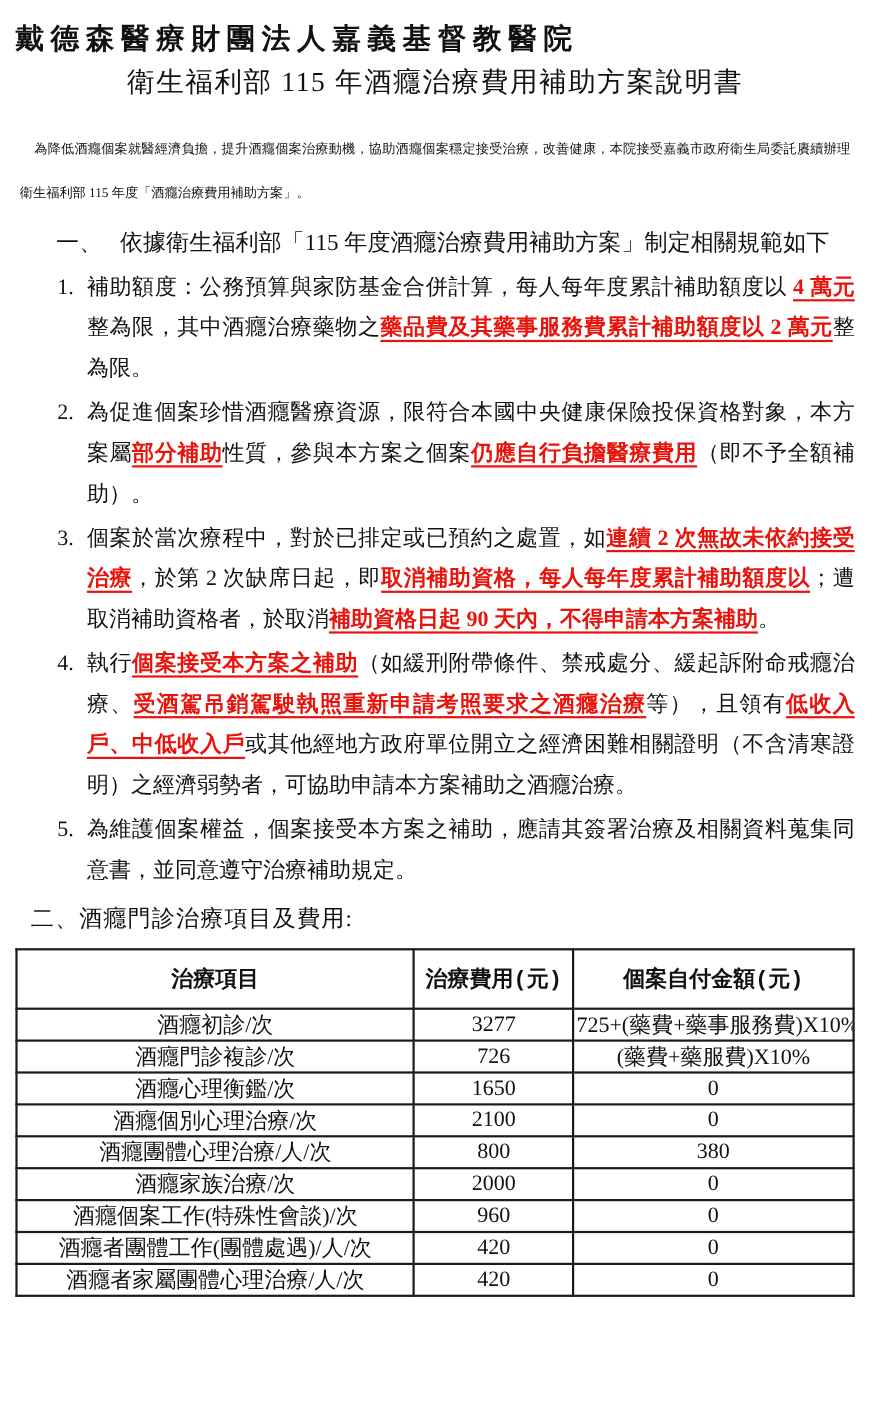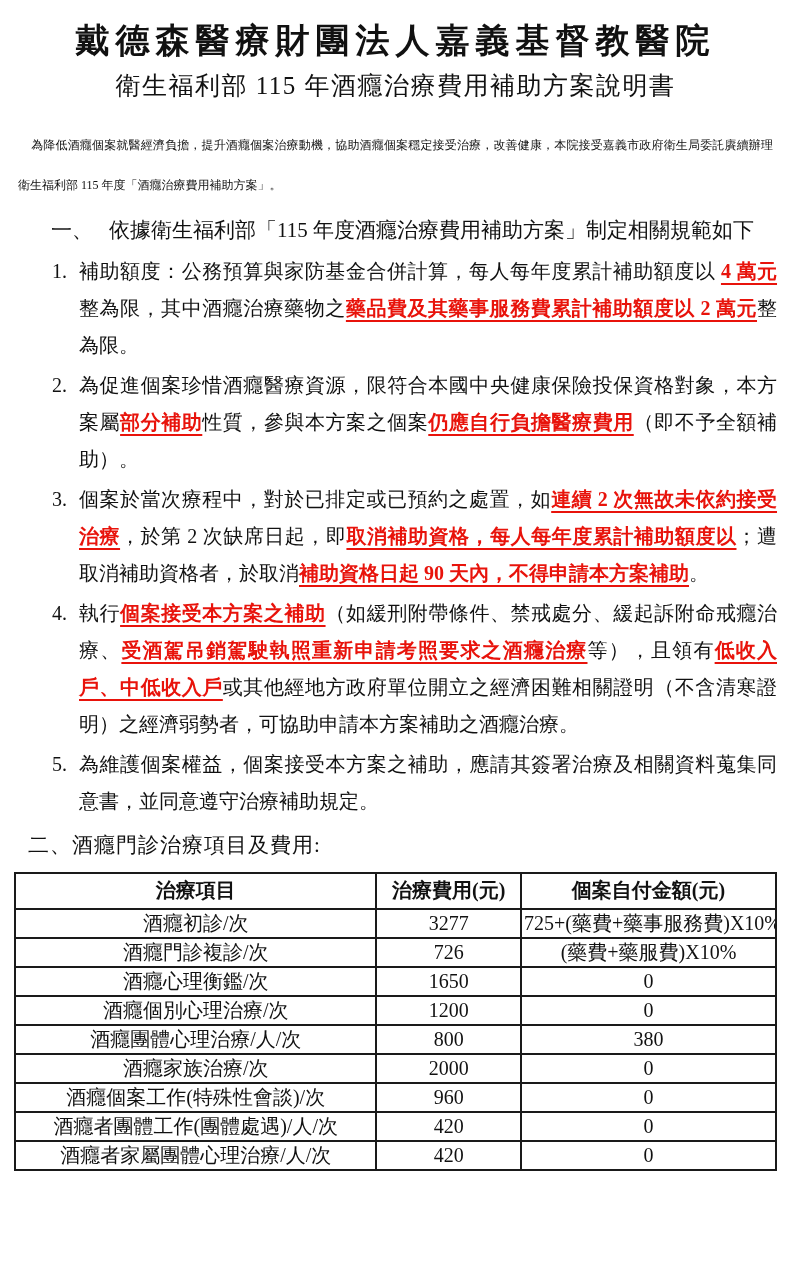--- a/index.html
+++ b/index.html
@@ -10,22 +10,21 @@
     min-height: 1280px;
     margin: 0 auto;
     padding: 20px 14px 8px 14px;
     background: #ffffff;
     color: var(--ink);
     font-family: "Liberation Serif", "DejaVu Serif", serif;
     position: relative;
   }
   .doc-title {
     margin: 0 0 8px 0;
-    text-align: center;
-    font-size: 34px;
+    font-size: 26px;
     font-weight: 700;
     letter-spacing: 6px;
     line-height: 1.25;
   }
   .doc-subtitle {
     margin: 0 0 24px 0;
     text-align: center;
     font-size: 25px;
     font-weight: 400;
     letter-spacing: 1.5px;
@@ -80,21 +79,21 @@
   }
   table.fee-table th, table.fee-table td {
     border: 2px solid var(--border);
     text-align: center;
     vertical-align: middle;
     font-size: 20px;
     padding: 0 2px;
     overflow: hidden;
     white-space: nowrap;
   }
-  table.fee-table th { height: 36px; font-weight: 700; }
+  table.fee-table th { height: 54px; font-weight: 700; font-family: Liberation Mono, monospace; }
   table.fee-table td { height: 22px; font-weight: 400; }
   col.c1 { width: 47.5%; }
   col.c2 { width: 19%; }
   col.c3 { width: 33.5%; }
 </style>
 </head>
 <body>
 
 <div class="page">
 
@@ -142,21 +141,21 @@
           <td>726</td>
           <td>(藥費+藥服費)X10%</td>
         </tr>
         <tr>
           <td>酒癮心理衡鑑/次</td>
           <td>1650</td>
           <td>0</td>
         </tr>
         <tr>
           <td>酒癮個別心理治療/次</td>
-          <td>1200</td>
+          <td>2100</td>
           <td>0</td>
         </tr>
         <tr>
           <td>酒癮團體心理治療/人/次</td>
           <td>800</td>
           <td>380</td>
         </tr>
         <tr>
           <td>酒癮家族治療/次</td>
           <td>2000</td>

